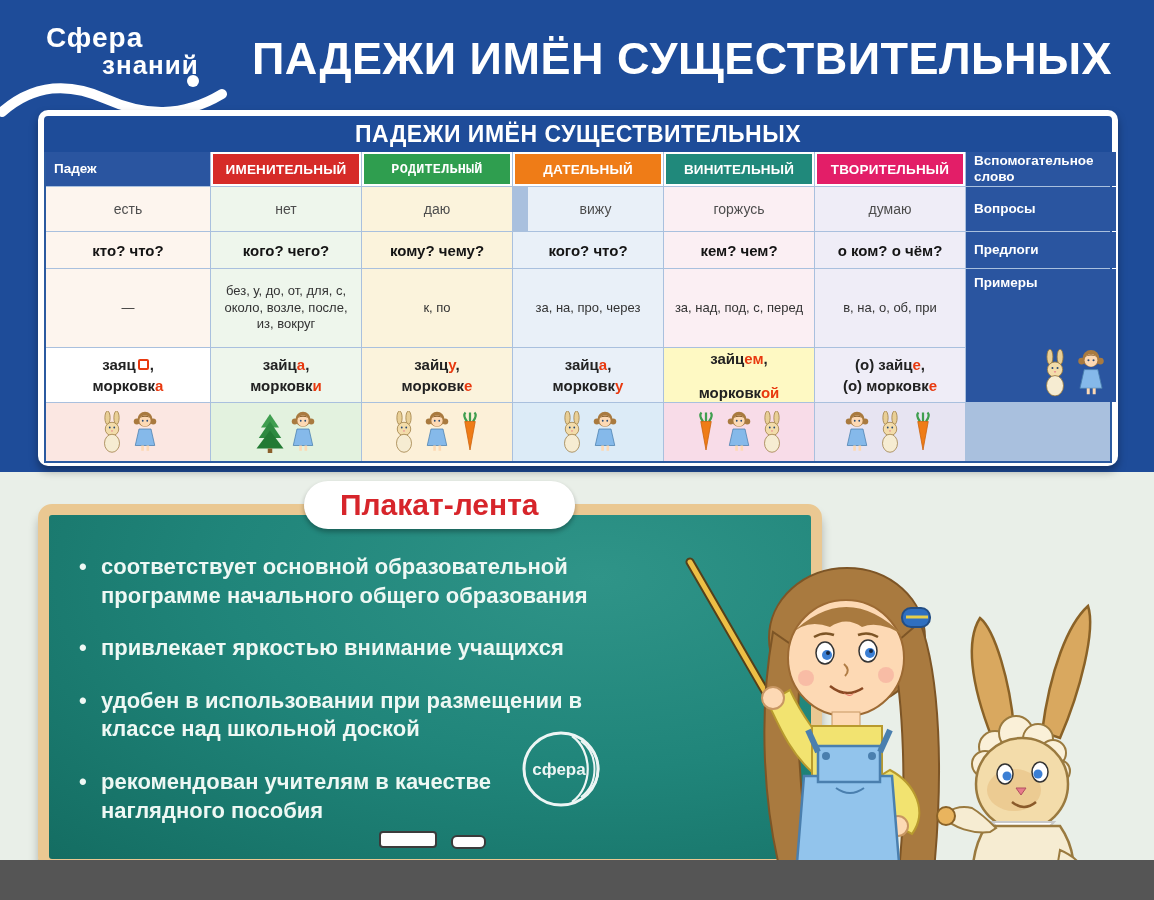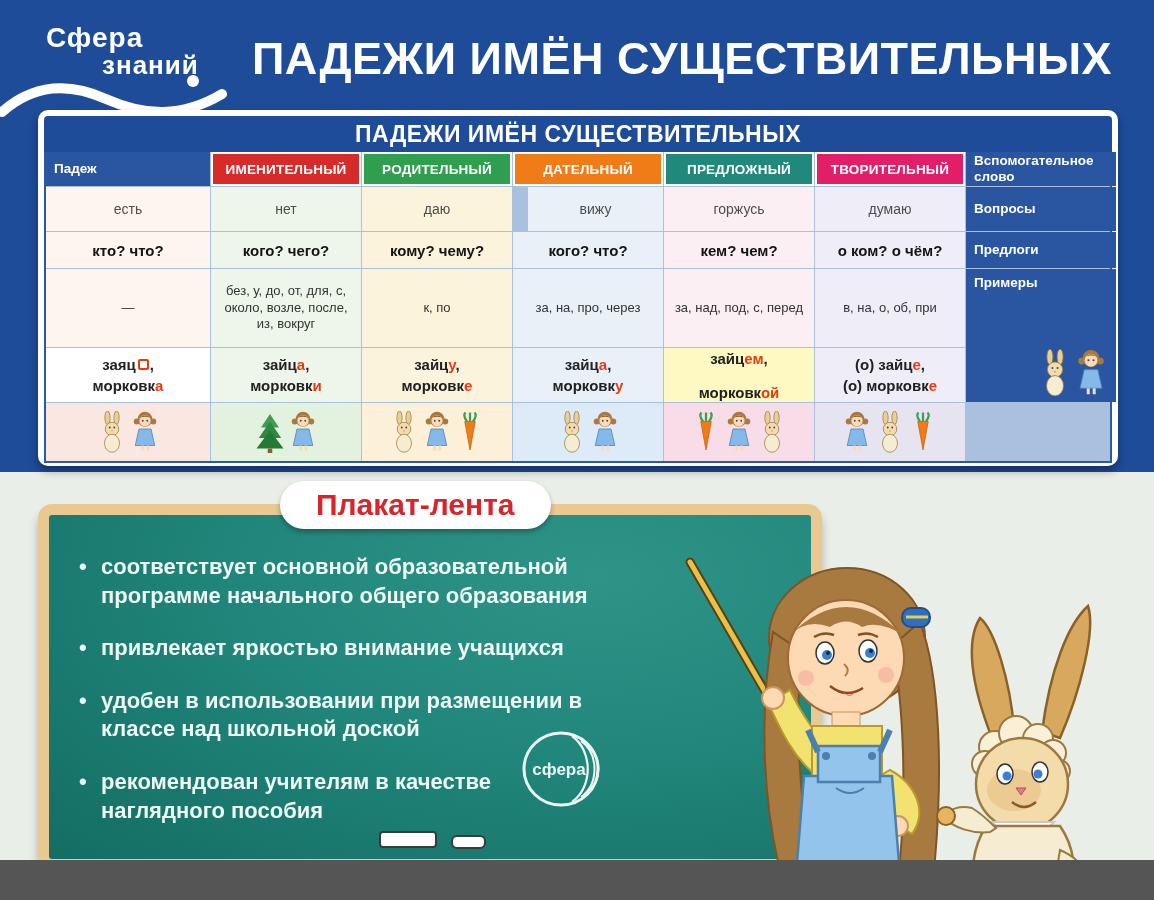--- a/index.html
+++ b/index.html
@@ -39,21 +39,21 @@
     border-radius:2px; margin:0 1px 0 2px; vertical-align:baseline; }
   .illo { gap:3px; }
   svg.mini { width:30px; height:46px; }
   .lab-ex svg.mini { width:34px; height:52px; }
 
   
   .board { position:absolute; left:38px; top:504px; width:784px; height:366px;
     border:11px solid #eac892; border-radius:14px;
     background:radial-gradient(ellipse at 72% 18%, #2f9488 0%, #20857a 48%, #146d62 100%);
     box-shadow:0 5px 0 #cfa261, 0 9px 10px rgba(0,0,0,0.25); }
-  .badge { position:absolute; left:280px; top:481px; height:48px; line-height:48px; padding:0 36px;
+  .badge { position:absolute; left:304px; top:481px; height:48px; line-height:48px; padding:0 36px;
     background:#fff; border-radius:26px; color:#d7252b; font-size:30px; font-weight:bold;
     box-shadow:0 3px 5px rgba(0,0,0,0.3); z-index:5; }
   .bullets { position:absolute; left:30px; top:38px; width:520px; list-style:none; }
   .bullets li { display:flex; color:#eef8f4; font-size:22px; font-weight:bold; line-height:1.3;
     margin-bottom:24px; }
   .bullets .dot { flex:0 0 22px; }
   .watermark { position:absolute; left:468px; top:212px; width:92px; height:84px; opacity:0.92; }
   .chalk1 { position:absolute; left:330px; top:316px; width:58px; height:17px; background:#fdfdfd;
     border:2px solid #3a3a3a; border-radius:4px; }
   .chalk2 { position:absolute; left:402px; top:320px; width:35px; height:14px; background:#fdfdfd;
@@ -75,23 +75,23 @@
     </svg>
   </div>
 
   <div class="main-title">ПАДЕЖИ ИМЁН СУЩЕСТВИТЕЛЬНЫХ</div>
 
   <div class="card">
     <div class="card-title">ПАДЕЖИ ИМЁН СУЩЕСТВИТЕЛЬНЫХ</div>
     <div class="grid" id="case-grid">
         <div class="cell lab">Падеж</div>
         <div class="cell case-h" style="background: rgb(214, 43, 40); color: rgb(255, 255, 255);">ИМЕНИТЕЛЬНЫЙ</div>
-        <div class="cell case-h" style="background: rgb(47, 158, 79); color: rgb(255, 255, 255);">РОДИТЕЛЬНЫЙ</div>
+        <div class="cell case-h" style="background: rgb(47, 158, 79); color: rgb(255, 255, 255); font-family: Liberation Mono, monospace;">РОДИТЕЛЬНЫЙ</div>
         <div class="cell case-h" style="background: rgb(239, 124, 23); color: rgb(255, 255, 255);">ДАТЕЛЬНЫЙ</div>
-        <div class="cell case-h" style="background: rgb(32, 137, 123); color: rgb(255, 255, 255);">ПРЕДЛОЖНЫЙ</div>
+        <div class="cell case-h" style="background: rgb(32, 137, 123); color: rgb(255, 255, 255);">ВИНИТЕЛЬНЫЙ</div>
         <div class="cell case-h" style="background: rgb(227, 30, 104); color: rgb(255, 255, 255);">ТВОРИТЕЛЬНЫЙ</div>
         <div class="cell lab">Вспомогательное слово</div>
         <div class="cell helper" style="background: rgb(253, 245, 238);">есть</div>
         <div class="cell helper" style="background: rgb(238, 246, 236);">нет</div>
         <div class="cell helper" style="background: rgb(251, 243, 220);">даю</div>
         <div class="cell helper" style="background: rgb(233, 240, 248); margin-left: 15px;">вижу</div>
         <div class="cell helper" style="background: rgb(251, 239, 243);">горжусь</div>
         <div class="cell helper" style="background: rgb(239, 237, 247);">думаю</div>
         <div class="cell lab">Вопросы</div>
         <div class="cell quest" style="background: rgb(253, 245, 238);">кто? что?</div>

